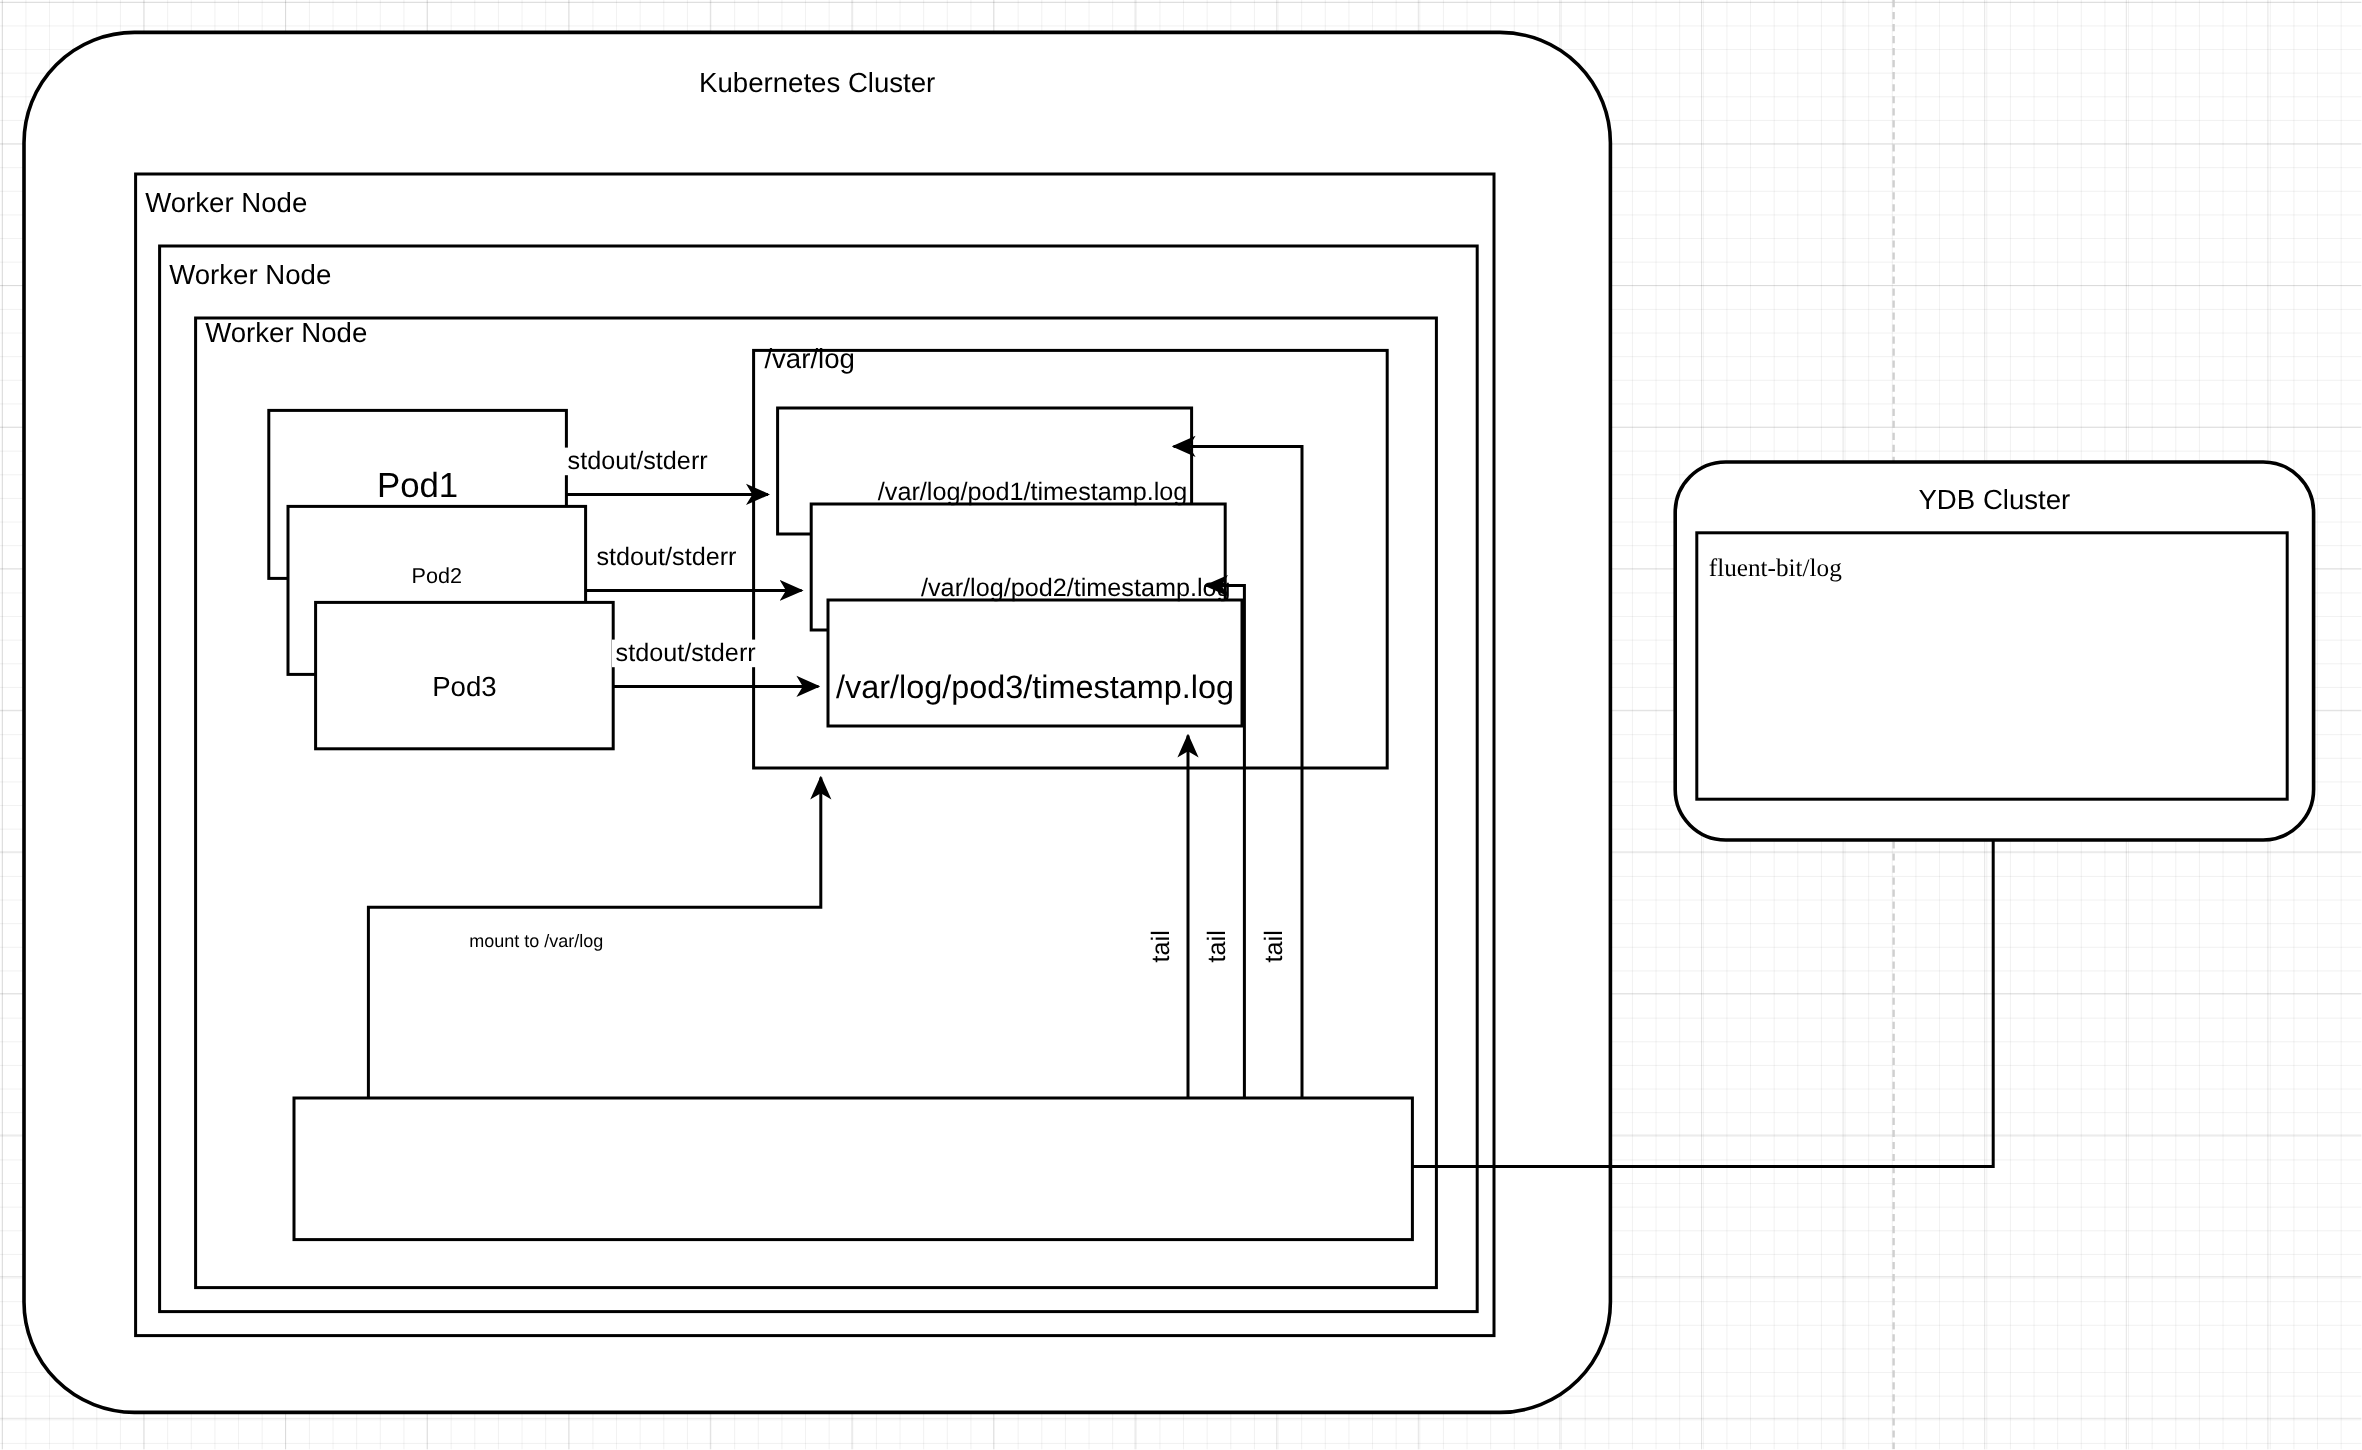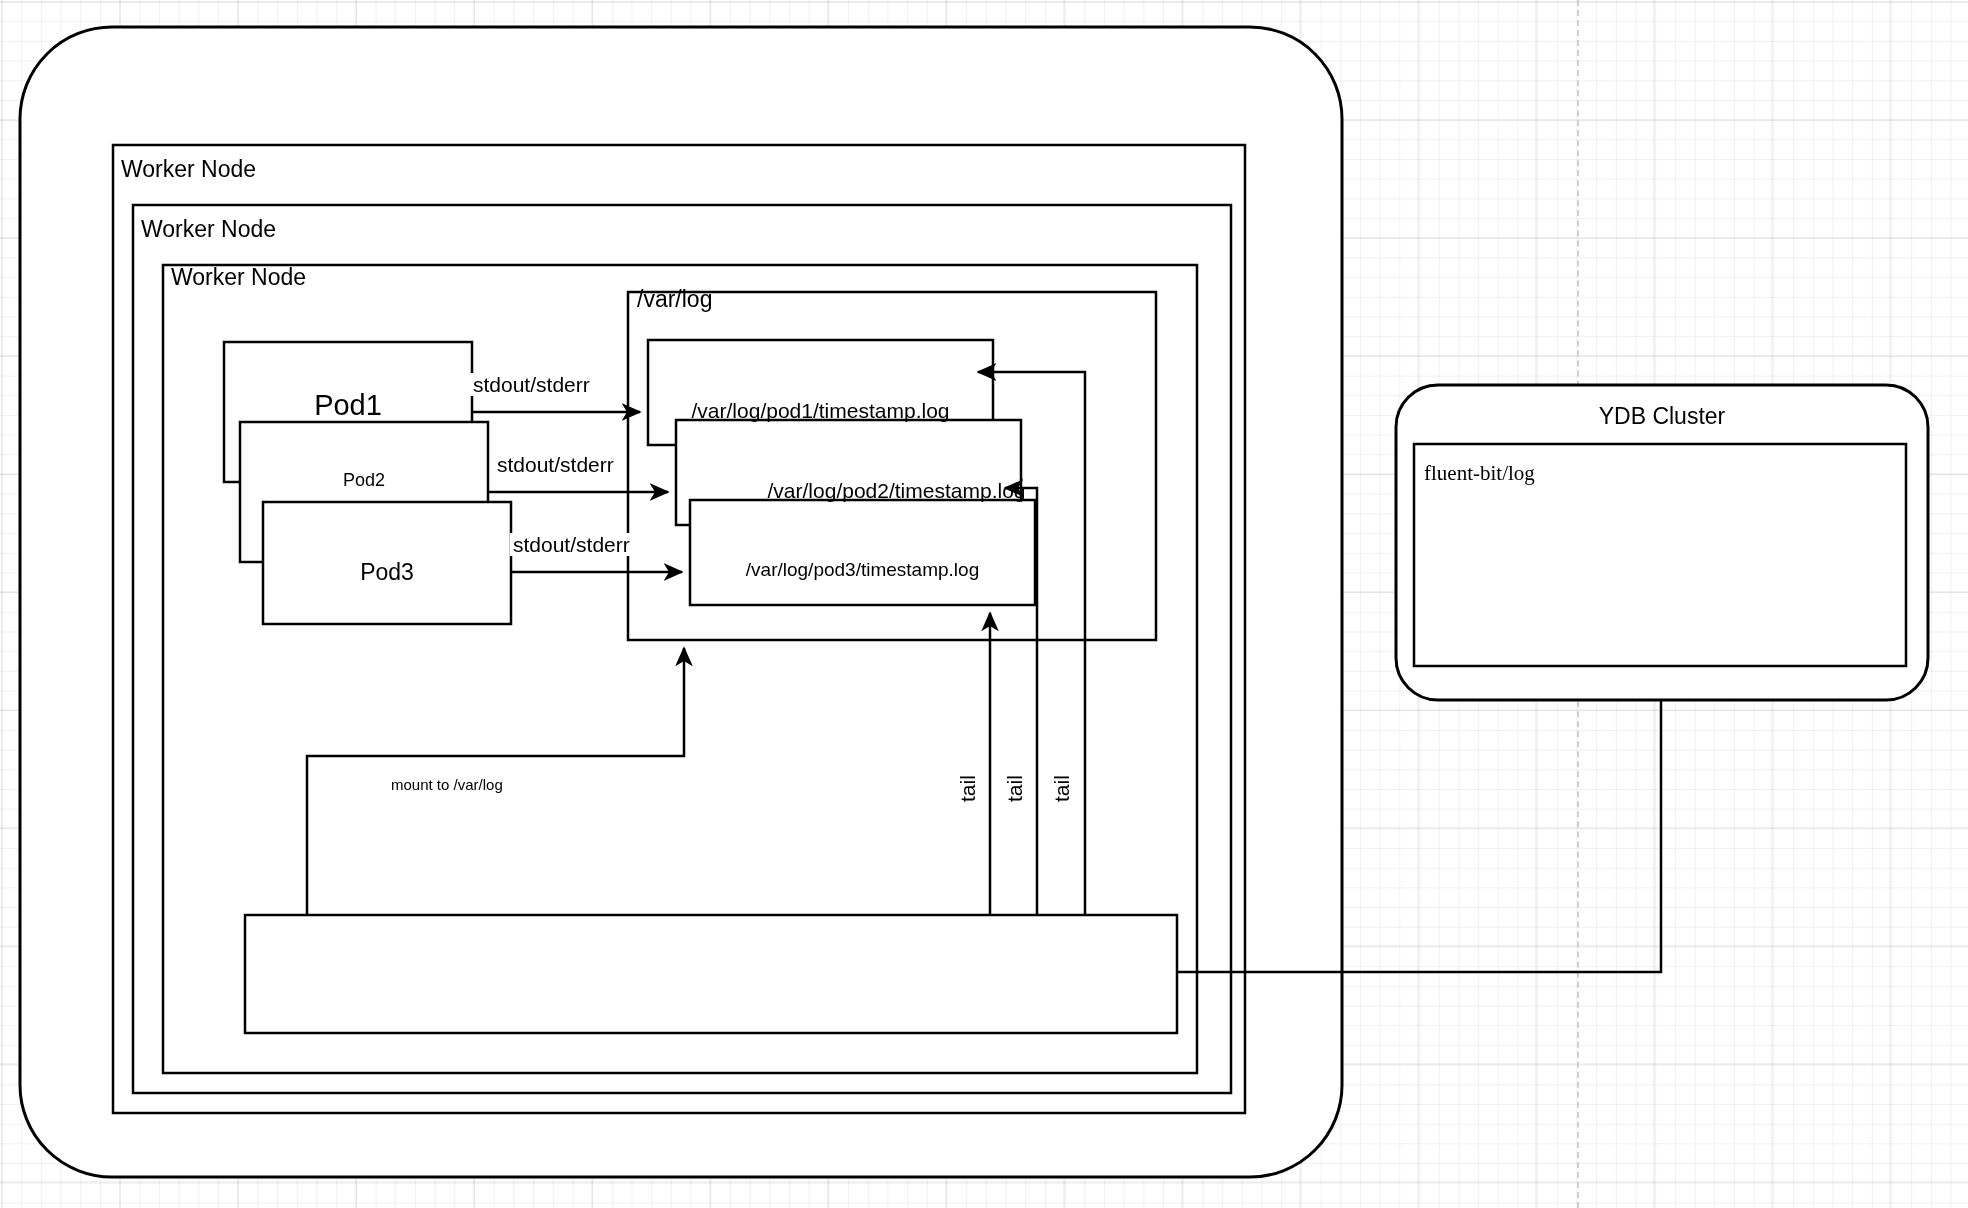--- a/index.html
+++ b/index.html
@@ -107,40 +107,41 @@
 
     <path d="M 1085 915 L 1085 372 L 978 372" fill="none" stroke="#000000" stroke-width="2.5" marker-end="url(#arrowFilled)"></path>
 
     <path d="M 1177 972 L 1661 972 L 1661 678" fill="none" stroke="#000000" stroke-width="2.5" marker-end="url(#arrowFilled)"></path>
 
     <rect x="1396" y="385" width="532" height="315" rx="42" ry="42" fill="#ffffff" stroke="#000000" stroke-width="3"></rect>
 
     <rect x="1414" y="444" width="492" height="222" fill="#ffffff" stroke="#000000" stroke-width="2.5"></rect>
   </svg>
 
+  <div class="lbl lbl-center" style="left:20px; top:58px; width:1322px; font-size:23px;">Kubernetes Cluster</div>
 
   <div class="lbl" style="left:121px; top:158px; font-size:23px;">Worker Node</div>
 
   <div class="lbl" style="left:141px; top:218px; font-size:23px;">Worker Node</div>
 
   <div class="lbl" style="left:171px; top:266px; font-size:23px;">Worker Node</div>
 
   <div class="lbl" style="left:637px; top:288px; font-size:23px;">/var/log</div>
 
   <div class="lbl lbl-center" style="left:224px; top:391px; width:248px; font-size:29px;">Pod1</div>
 
   <div class="lbl lbl-center" style="left:240px; top:471px; width:248px; font-size:18px;">Pod2</div>
 
   <div class="lbl lbl-center" style="left:263px; top:561px; width:248px; font-size:23px;">Pod3</div>
 
-  <div class="lbl lbl-center" style="left:648px; top:400px; width:345px; font-size:21px;">/var/log/pod1/timestamp.log</div>
+  <div class="lbl lbl-center" style="left:648px; top:400px; width:345px; font-size:21px;padding-left:40px;">/var/log/pod1/timestamp.log</div>
 
   <div class="lbl lbl-center" style="left:676px; top:480px; width:345px; font-size:21px;padding-left:48px;">/var/log/pod2/timestamp.log</div>
 
-  <div class="lbl lbl-center" style="left:690px; top:560px; width:345px; font-size:19px;">/var/log/pod3/timestamp.log</div>
+  <div class="lbl lbl-center" style="left:690px; top:560px; width:345px; font-size:27px;">/var/log/pod3/timestamp.log</div>
 
 
   <div class="lbl lbl-center" style="left:1396px; top:405px; width:532px; font-size:23px;">YDB Cluster</div>
 
   <div class="lbl" style="left:1424px; top:463px; font-size:21px;font-family:Liberation Serif, serif;">fluent-bit/log</div>
 
   <div class="edge-label" style="left:470px; top:373px; font-size:21px;">stdout/stderr</div>
 
   <div class="edge-label" style="left:494px; top:453px; font-size:21px;">stdout/stderr</div>
 

